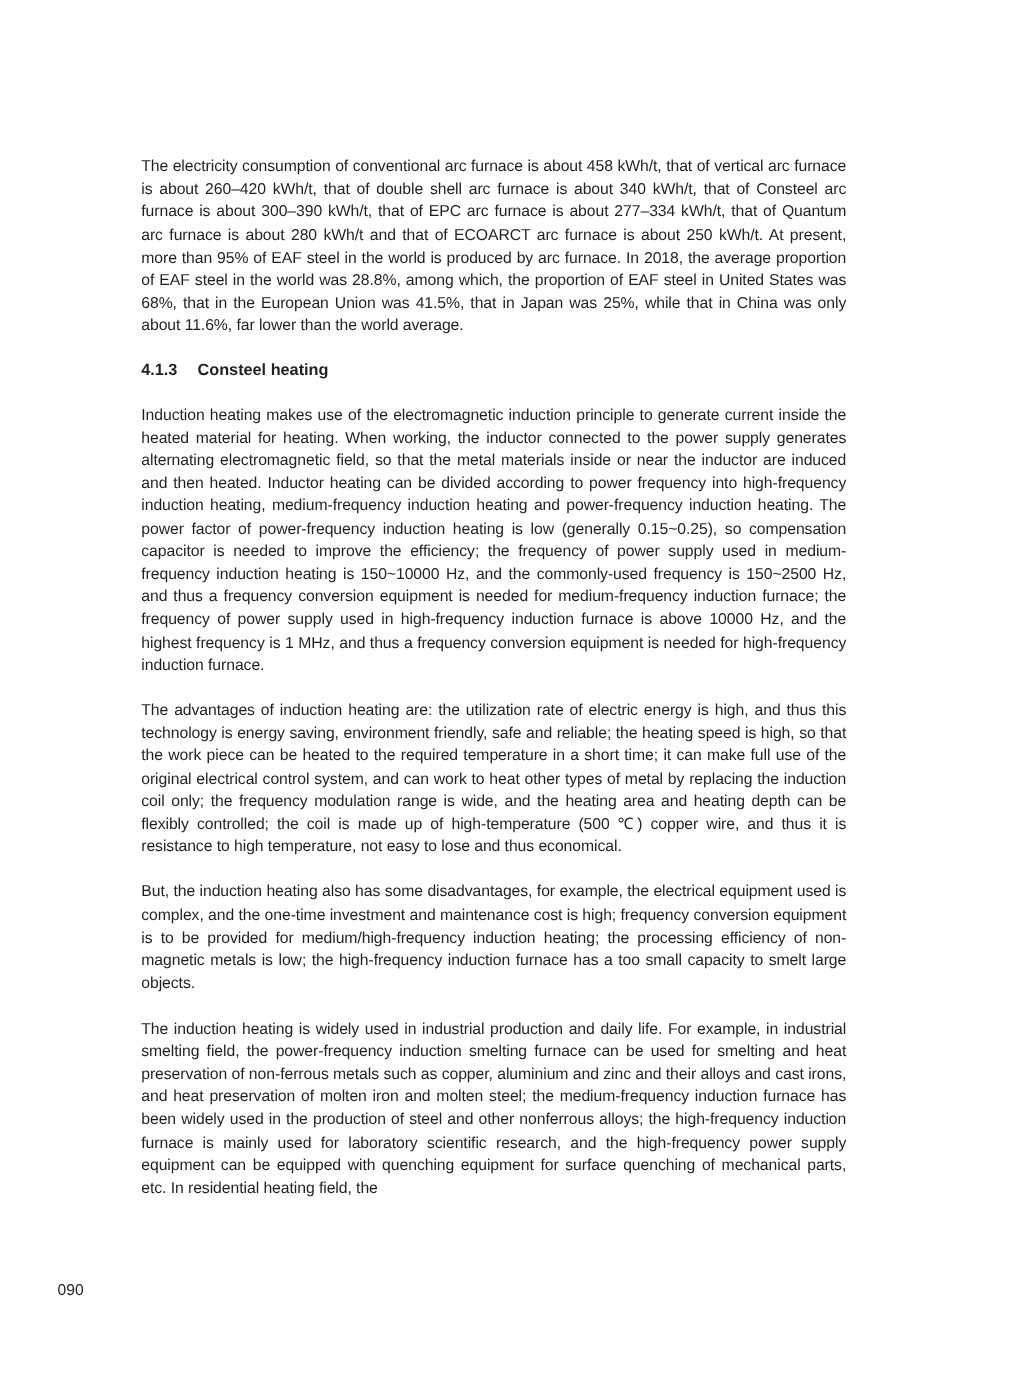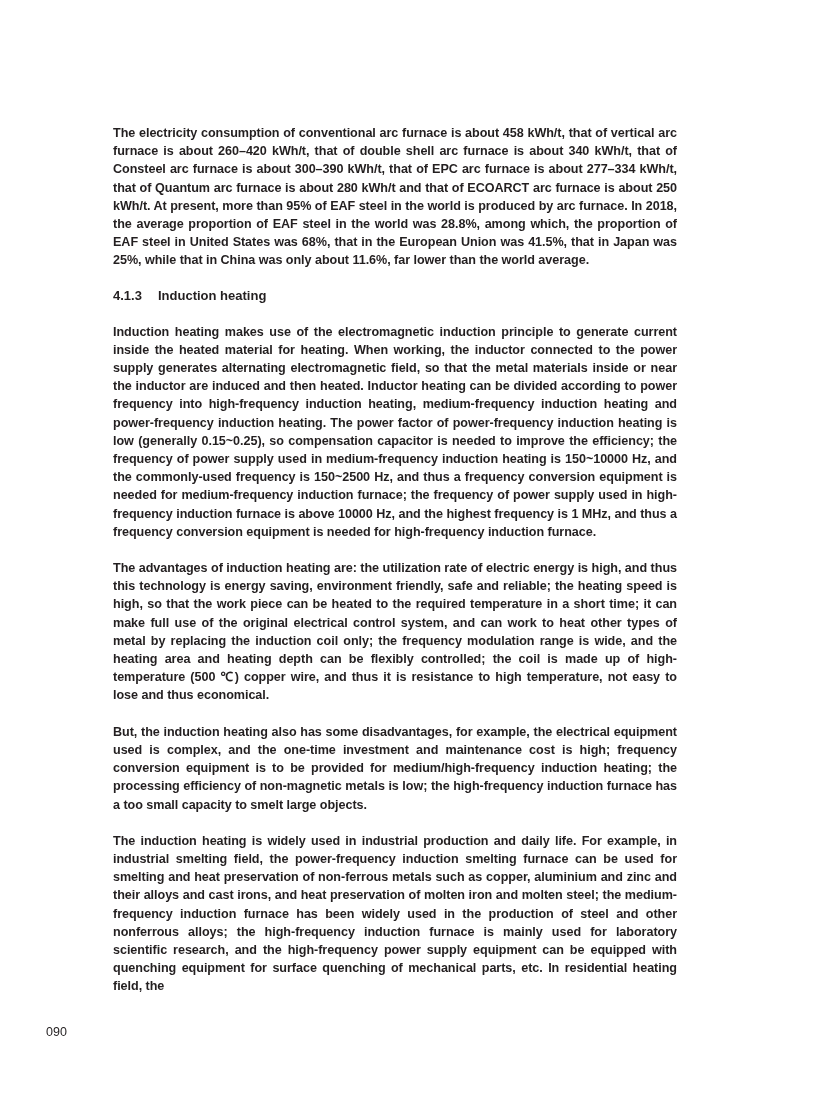--- a/index.html
+++ b/index.html
@@ -13,21 +13,20 @@
     left: 113px;
     top: 124px;
     width: 564px;
   }
   .para {
     margin: 0;
     font-size: 12.6px;
     line-height: 18.2px;
     text-align: justify;
     letter-spacing: -0.05px;
-    font-weight: bold;
   }
   .heading {
     margin: 0;
     font-size: 13px;
     font-weight: bold;
     line-height: 18px;
   }
   .heading .num { display: inline-block; width: 45px; }
   .gap-before-heading { height: 17px; }
   .gap-after-heading { height: 18px; }
@@ -42,21 +41,21 @@
 </style>
 </head>
 <body>
 
 <div class="content">
   <p class="para">The electricity consumption of conventional arc furnace is about 458 kWh/t, that of vertical arc furnace is about 260–420 kWh/t, that of double shell arc furnace is about 340 kWh/t, that of Consteel arc furnace is about 300–390 kWh/t, that of EPC arc furnace is about 277–334 kWh/t, that of Quantum arc furnace is about 280 kWh/t and that of ECOARCT arc furnace is about 250 kWh/t. At present, more than 95% of EAF steel in the world is produced by arc furnace. In 2018, the average proportion of EAF steel in the world was 28.8%, among which, the proportion of EAF steel in United States was 68%, that in the European Union was 41.5%, that in Japan was 25%, while that in China was only about 11.6%, far lower than the world average.</p>
 
   <div class="gap-before-heading"></div>
 
   <h3 class="heading">
-    <span class="num">4.1.3</span><span>Induction heating</span>
+    <span class="num">4.1.3</span><span>Consteel heating</span>
   </h3>
 
   <div class="gap-after-heading"></div>
 
   <p class="para">Induction heating makes use of the electromagnetic induction principle to generate current inside the heated material for heating. When working, the inductor connected to the power supply generates alternating electromagnetic field, so that the metal materials inside or near the inductor are induced and then heated. Inductor heating can be divided according to power frequency into high-frequency induction heating, medium-frequency induction heating and power-frequency induction heating. The power factor of power-frequency induction heating is low (generally 0.15~0.25), so compensation capacitor is needed to improve the efficiency; the frequency of power supply used in medium-frequency induction heating is 150~10000 Hz, and the commonly-used frequency is 150~2500 Hz, and thus a frequency conversion equipment is needed for medium-frequency induction furnace; the frequency of power supply used in high-frequency induction furnace is above 10000 Hz, and the highest frequency is 1 MHz, and thus a frequency conversion equipment is needed for high-frequency induction furnace.</p>
   <div class="gap"></div>
   <p class="para">The advantages of induction heating are: the utilization rate of electric energy is high, and thus this technology is energy saving, environment friendly, safe and reliable; the heating speed is high, so that the work piece can be heated to the required temperature in a short time; it can make full use of the original electrical control system, and can work to heat other types of metal by replacing the induction coil only; the frequency modulation range is wide, and the heating area and heating depth can be flexibly controlled; the coil is made up of high-temperature (500 ℃) copper wire, and thus it is resistance to high temperature, not easy to lose and thus economical.</p>
   <div class="gap"></div>
   <p class="para">But, the induction heating also has some disadvantages, for example, the electrical equipment used is complex, and the one-time investment and maintenance cost is high; frequency conversion equipment is to be provided for medium/high-frequency induction heating; the processing efficiency of non-magnetic metals is low; the high-frequency induction furnace has a too small capacity to smelt large objects.</p>
   <div class="gap"></div>

